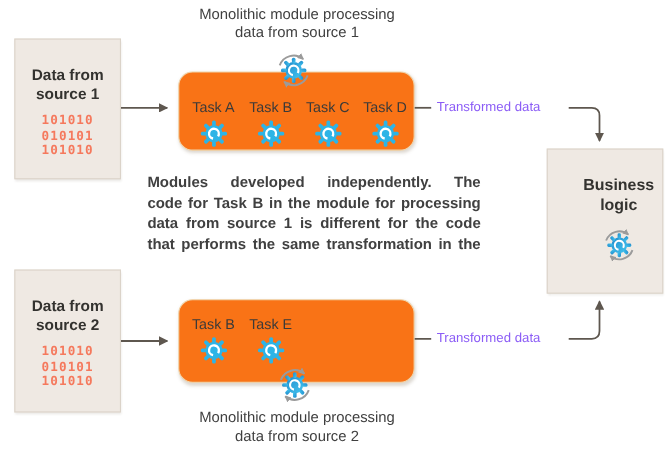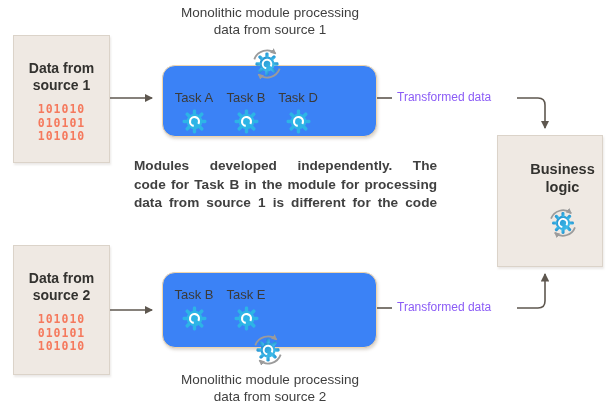--- a/index.html
+++ b/index.html
@@ -5,21 +5,21 @@
   html,body{margin:0;padding:0;background:#fff;}
   .canvas{position:relative;width:607px;height:408px;background:#ffffff;overflow:hidden;
           font-family:"Liberation Sans", sans-serif;color:#3b3a39;}
   .abs{position:absolute;}
   .caption{width:260px;text-align:center;font-size:13.5px;line-height:16.5px;color:#3f3f3f;}
   .databox{width:97px;background:#efe9e3;border:1px solid #dbd3c9;box-sizing:border-box;
            box-shadow:1px 2px 2px rgba(120,110,95,.15);text-align:center;padding-top:24px;}
   .databox .dbtitle{font-weight:bold;font-size:14px;line-height:17px;color:#33322f;width:78px;margin:0 auto;}
   .binary{margin-top:9px;font-family:"DejaVu Sans Mono", monospace;font-weight:bold;font-size:11.5px;
           line-height:13.5px;letter-spacing:1px;color:#f5795d;}
-  .module{width:215px;background:#3b82f6;border:1px solid #f0d5ab;border-radius:13px;box-sizing:border-box;
+  .module{width:215px;background:#f97316;border:1px solid #f0d5ab;border-radius:13px;box-sizing:border-box;
           box-shadow:1px 2px 3px rgba(120,100,70,.25);display:flex;align-items:flex-start;}
   .taskcell{width:52px;display:flex;flex-direction:column;align-items:center;}
   .tasklabel{font-size:13px;color:#3b3a39;line-height:16px;}
   .taskgear{margin-top:3px;}
   .bizbox{width:106px;height:132px;background:#efe9e3;border:1px solid #dbd3c9;box-sizing:border-box;
           box-shadow:1px 2px 2px rgba(120,110,95,.15);text-align:center;padding-top:25px;padding-left:25px;}
   .bizbox .dbtitle{font-weight:bold;font-size:14.5px;line-height:17.5px;color:#33322f;width:68px;margin:0 auto;}
   .note{width:303px;font-size:13.6px;line-height:18.5px;color:#404040;}
   .note .nline{text-align:justify;text-align-last:justify;font-weight:bold;}
   .tdlabel{font-size:12px;color:#8b5cf6;white-space:nowrap;}
@@ -87,20 +87,26 @@
           <use href="#taskgearicon"></use>
         </svg>
     </div>
     <div class="taskcell">
       <div class="tasklabel">Task B</div>
       <svg class="taskgear" width="25" height="25" viewBox="0 0 28 28">
           <use href="#taskgearicon"></use>
         </svg>
     </div>
     <div class="taskcell">
+      <div class="tasklabel">Task C</div>
+      <svg class="taskgear" width="25" height="25" viewBox="0 0 28 28">
+          <use href="#taskgearicon"></use>
+        </svg>
+    </div>
+    <div class="taskcell">
       <div class="tasklabel">Task D</div>
       <svg class="taskgear" width="25" height="25" viewBox="0 0 28 28">
           <use href="#taskgearicon"></use>
         </svg>
     </div>
   </div>
   <svg class="abs" style="left:249px;top:46px;" width="36" height="36" viewBox="0 0 40 40">
       <use href="#processicon"></use>
     </svg>
 
@@ -111,20 +117,21 @@
     <div class="dbtitle">Business logic</div>
     <svg style="margin:10px auto 0;" width="34" height="34" viewBox="0 0 40 40">
         <use href="#processicon"></use>
       </svg>
   </div>
 
   <div class="abs note" style="left:134px;top:157px;">
     <div class="nline">Modules developed independently. The</div>
     <div class="nline">code for Task B in the module for processing</div>
     <div class="nline">data from source 1 is different for the code</div>
+    <div class="nline">that performs the same transformation in the</div>
   </div>
 
   <div class="abs databox" style="left:13px;top:245px;height:130px;">
     <div class="dbtitle">Data from source 2</div>
     <div class="binary">
       <div>101010</div>
       <div>010101</div>
       <div>101010</div>
     </div>
   </div>

